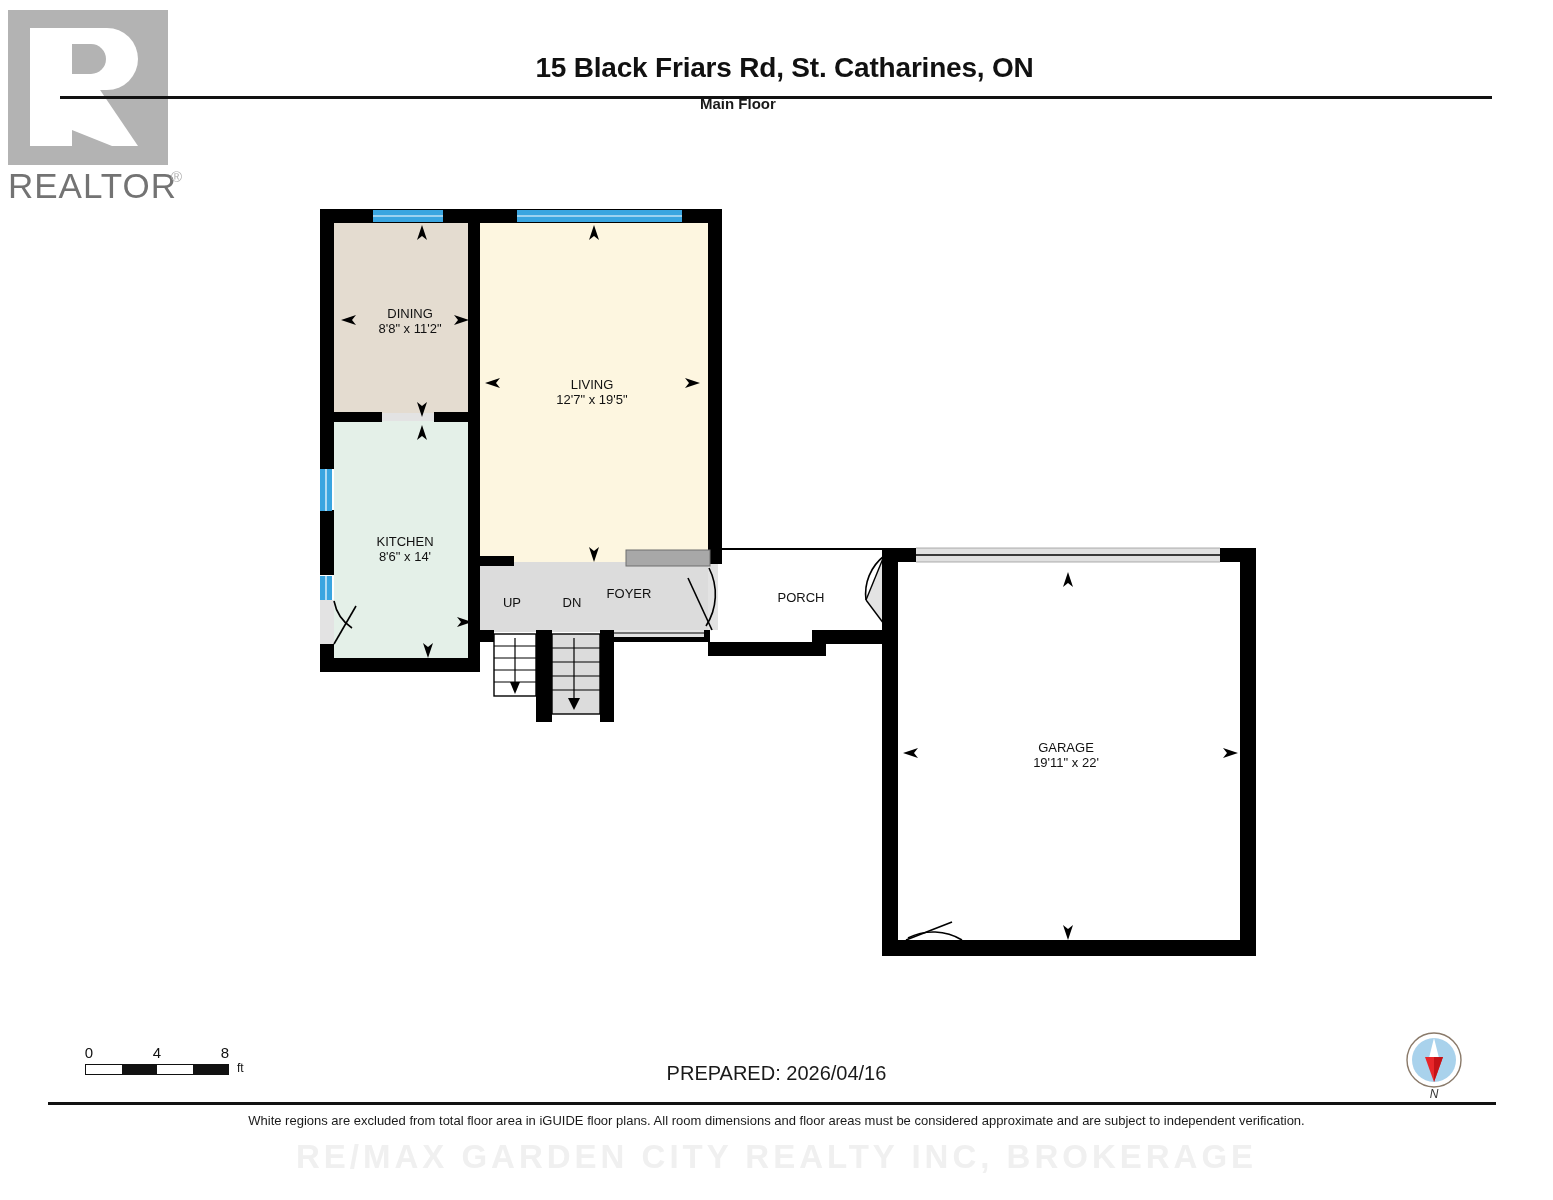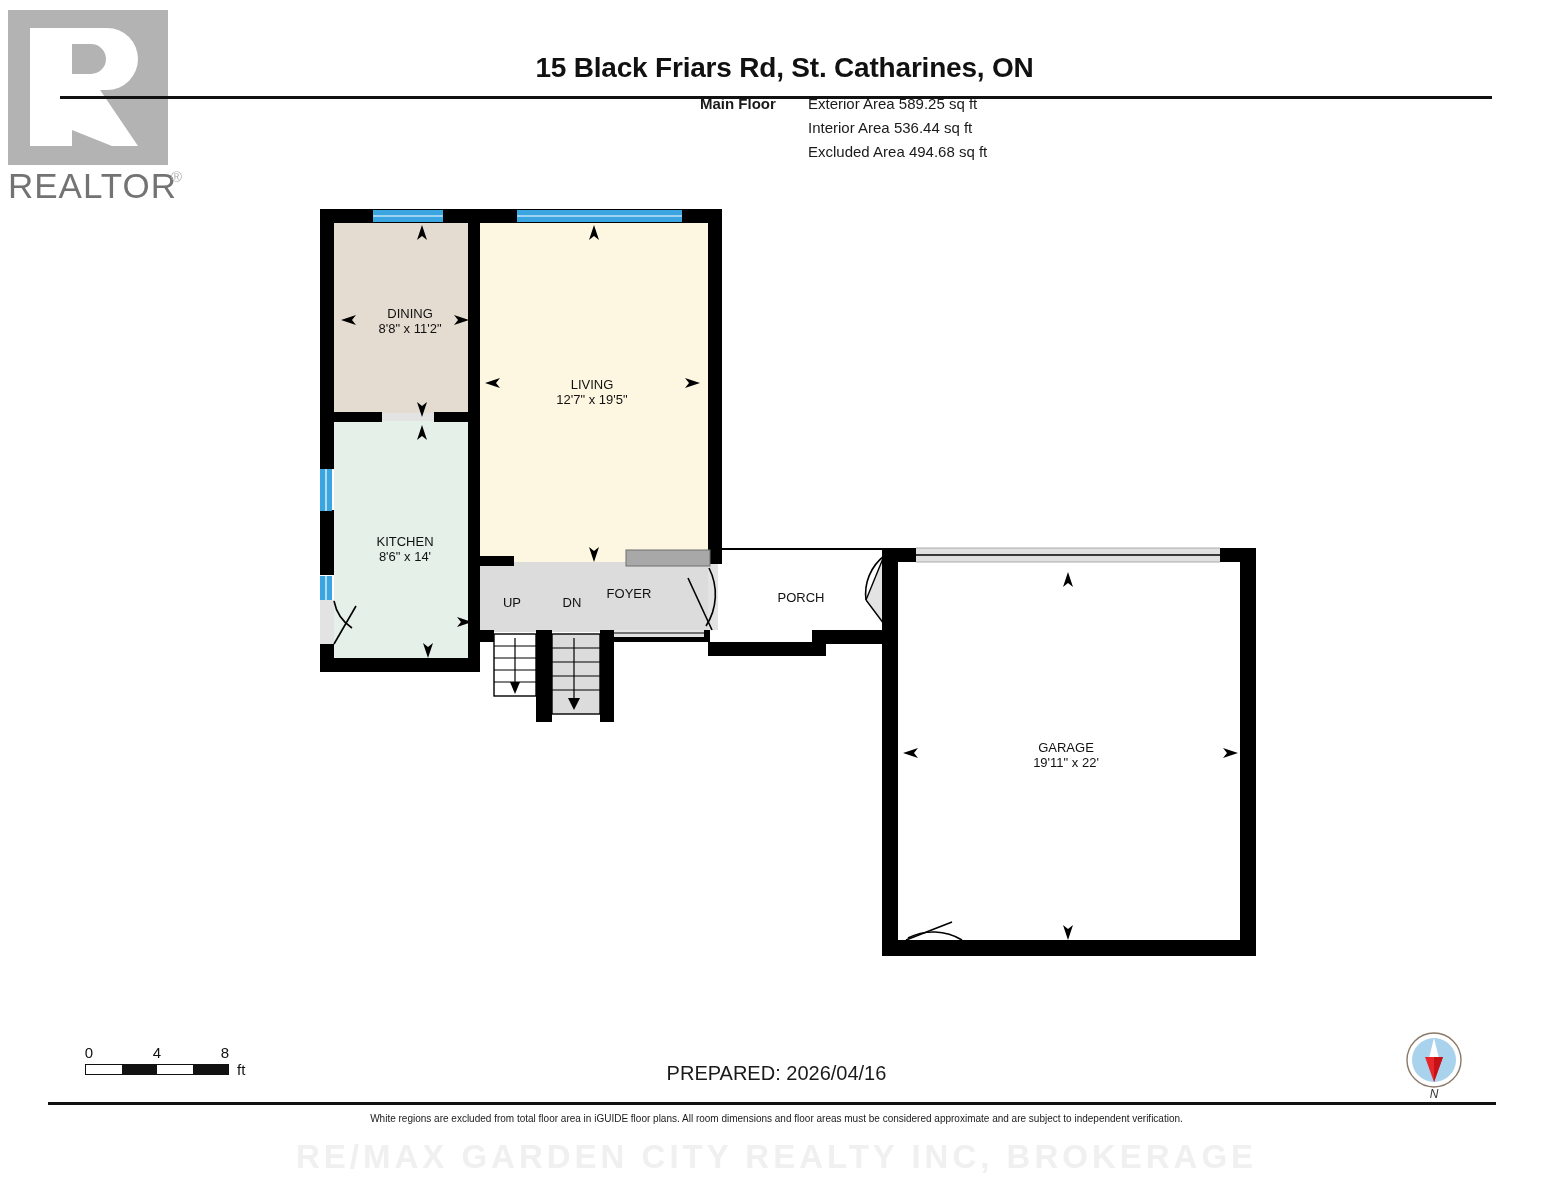--- a/index.html
+++ b/index.html
@@ -94,21 +94,21 @@
   #scale-nums .t8 { left: 140px; }
   #scale-bar {
     position: relative; width: 144px; height: 11px;
     border: 1.5px solid #111; display: flex;
   }
   #scale-bar div { height: 100%; }
   #scale-bar .w { background: #fff; flex: 1; }
   #scale-bar .b { background: #111; flex: 1; }
   #scale-unit {
     position: absolute; left: 152px; top: 17px;
-    font-size: 15px; color: #111;
+    font-size: 12px; color: #111;
   }
 
   
   #prepared {
     position: absolute; left: 0; top: 1062px; width: 1553px;
     text-align: center; font-size: 20px; color: #1a1a1a;
   }
 
   
   #compass { position: absolute; left: 1405px; top: 1031px; width: 58px; height: 70px; }
@@ -117,21 +117,21 @@
     text-align: center; font-size: 12px; font-style: italic; color: #333;
   }
 
   
   #footer-rule {
     position: absolute; left: 48px; top: 1102px;
     width: 1448px; height: 3px; background: #111;
   }
   #disclaimer {
     position: absolute; left: 0; top: 1113px; width: 1553px;
-    text-align: center; font-size: 10px; color: #1a1a1a;
+    text-align: center; font-size: 13px; color: #1a1a1a;
   }
   #watermark {
     position: absolute; left: 0; top: 1138px; width: 1553px;
     text-align: center;
     font-size: 33px; font-weight: bold; letter-spacing: 4px;
     color: #f0f0f0;
   }
 
   
   .rm-name { font-family: "Liberation Sans", sans-serif; font-size: 13px; fill: #111; text-anchor: middle; }
@@ -150,25 +150,20 @@
   </div>
   <div id="realtor-word">REALTOR</div>
   <div id="realtor-reg">®</div>
 </div>
 
 <div id="title">15 Black Friars Rd, St. Catharines, ON</div>
 <div id="title-rule"></div>
 
 <div id="summary">
   <div id="summary-label">Main Floor</div>
-  <div id="summary-lines">
-    <div>Exterior Area 589.25 sq ft</div>
-    <div>Interior Area 536.44 sq ft</div>
-    <div>Excluded Area 494.68 sq ft</div>
-  </div>
 </div>
 
 <svg id="plan" viewBox="0 0 1553 1030">
 
   <rect x="334" y="222" width="140" height="196" fill="#e4dcd0"></rect>
   <rect x="474" y="222" width="234" height="340" fill="#fdf6e0"></rect>
   <rect x="334" y="418" width="140" height="240" fill="#e4f0e8"></rect>
   <path d="M474 562 H708 V632 H474 Z" fill="#dcdcdc"></path>
   <rect x="715" y="548" width="170" height="110" fill="#ffffff"></rect>
   <rect x="895" y="552" width="350" height="400" fill="#ffffff"></rect>

